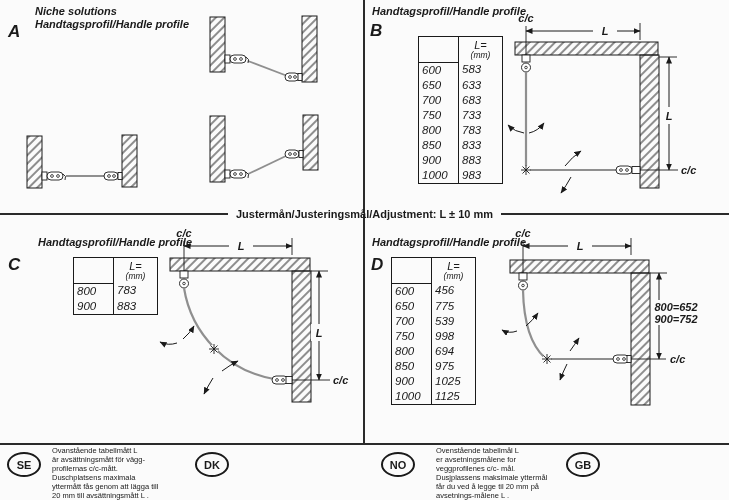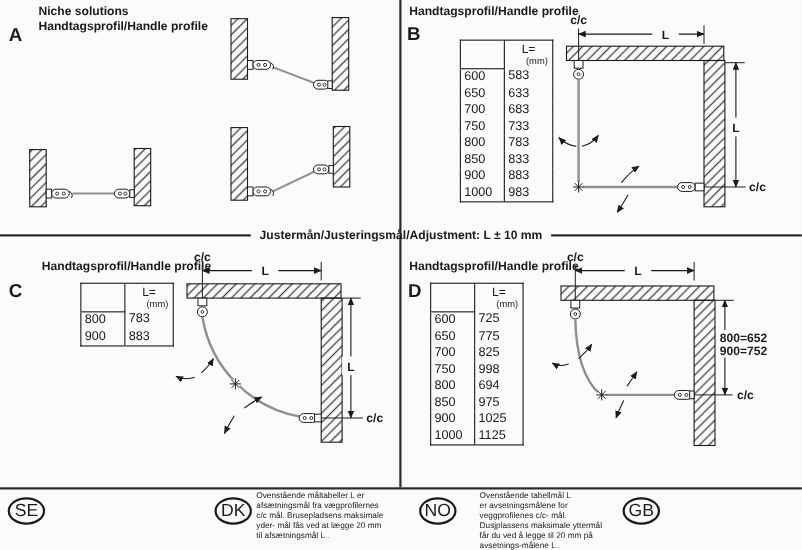--- a/index.html
+++ b/index.html
@@ -2,21 +2,21 @@
 <html><head>
 <meta charset="utf-8">
 <style>
   html,body { margin:0; padding:0; background:#e8e8e8; }
   .page {
     position:relative; width:729px; height:500px; margin:0 auto;
     background:#fbfbfb; color:#1a1a1a; overflow:hidden;
     font-family:"Liberation Sans", sans-serif;
   }
   .abs { position:absolute; left:0; top:0; }
-  .quad { position:absolute; }
+  .quad { position:absolute;font-style:italic; }
   #qa { left:0;   top:0;   width:364px; height:213px; }
   #qb { left:364px;top:0;  width:365px; height:213px; }
   #qc { left:0;   top:214px;width:364px; height:229px; }
   #qd { left:364px;top:214px;width:365px; height:229px; }
 
   .vdiv { position:absolute; left:363px; width:2px; background:#2a2a2a; }
   #vdiv-top    { top:0;    height:213px; }
   #vdiv-bottom { top:214px; height:229px; }
 
   .mid-divider { position:absolute; top:206px; left:0; width:729px; height:15px;
@@ -30,29 +30,29 @@
   .q-title  { position:absolute; font-weight:bold; font-size:11px; line-height:12px; white-space:nowrap; }
 
   .dim-table { position:absolute; border-collapse:collapse; border:1px solid #1a1a1a; background:transparent; }
   .dim-table td { font-size:11.5px; }
   .dim-table td.c1 { border-right:1px solid #1a1a1a; min-width:31px; }
   .dim-table td.c2 { min-width:35px; }
   .dim-table tr.hrow td { text-align:center; padding:3px 4px 2px 4px; }
   .dim-table tr.hrow td.c1 { border-bottom:1px solid #1a1a1a; }
   .dim-table tr.drow td { padding:0 5px 0 3px; height:15px; line-height:15px; }
   .hdr-l  { font-size:11px;  line-height:11px; font-weight:normal; }
-  .hdr-mm { font-size:8.5px; line-height:9px;text-align:right; }
+  .hdr-mm { font-size:8.5px; line-height:9px; }
 
   svg text { font-family:"Liberation Sans", sans-serif; fill:#1a1a1a; }
   .svg-lab { font-size:11px; font-weight:bold; }
 
   .footer { position:absolute; top:0; left:0; width:729px; height:57px; top:445px; }
   .badge { position:absolute; width:30px; height:21px; border:2px solid #1a1a1a; border-radius:50%;
            display:flex; align-items:center; justify-content:center;
-           font-weight:normal; font-size:16px; background:transparent; }
+           font-weight:bold; font-size:11px; background:transparent; }
   .ftext { position:absolute; font-size:7.5px; line-height:8.9px; letter-spacing:0; white-space:nowrap; }
 </style>
 </head>
 <body>
 
 <div class="page">
 
   <div class="quad" id="qa">
     <div class="q-title" style="left:35px;top:5px">Niche solutions</div>
     <div class="q-title" style="left:35px;top:18px">Handtagsprofil/Handle profile</div>
@@ -361,29 +361,29 @@
       <tbody>
           <tr class="hrow">
         <td class="c1"></td>
         <td class="c2">
           <div class="hdr-l">L=</div>
           <div class="hdr-mm">(mm)</div>
         </td>
       </tr>
       <tr class="drow">
             <td class="c1">600</td>
-            <td class="c2">725</td>
+            <td class="c2">456</td>
           </tr>
       <tr class="drow">
             <td class="c1">650</td>
             <td class="c2">775</td>
           </tr>
       <tr class="drow">
             <td class="c1">700</td>
-            <td class="c2">825</td>
+            <td class="c2">539</td>
           </tr>
       <tr class="drow">
             <td class="c1">750</td>
             <td class="c2">998</td>
           </tr>
       <tr class="drow">
             <td class="c1">800</td>
             <td class="c2">694</td>
           </tr>
       <tr class="drow">
@@ -406,28 +406,29 @@
   <div class="vdiv" id="vdiv-bottom"></div>
   <div class="mid-divider">
     <div class="line"></div>
     <div class="label">Justermån/Justeringsmål/Adjustment: L ± 10 mm</div>
     <div class="line"></div>
   </div>
   <div class="hline-footer"></div>
 
   <div class="footer">
     <div class="badge" style="left:7px;top:7px">SE</div>
+    <div class="ftext" style="left:52px;top:2px">
+      <div>Ovanstående tabellmått L</div>
+      <div>är avsättningsmått för vägg-</div>
+      <div>profilernas c/c-mått.</div>
+      <div>Duschplatsens maximala</div>
+      <div>yttermått fås genom att lägga till</div>
+      <div>20 mm till avsättningsmått L .</div>
+    </div>
     <div class="badge" style="left:195px;top:7px">DK</div>
-    <div class="ftext" style="left:233px;top:2px">
-      <div>Ovenstående måltabeller L er</div>
-      <div>afsætningsmål fra vægprofilernes</div>
-      <div>c/c mål. Brusepladsens maksimale</div>
-      <div>yder- mål fås ved at lægge 20 mm</div>
-      <div>til afsætningsmål L .</div>
-    </div>
     <div class="badge" style="left:381px;top:7px">NO</div>
     <div class="ftext" style="left:436px;top:2px">
       <div>Ovenstående tabellmål L</div>
       <div>er avsetningsmålene for</div>
       <div>veggprofilenes c/c- mål.</div>
       <div>Dusjplassens maksimale yttermål</div>
       <div>får du ved å legge til 20 mm på</div>
       <div>avsetnings-målene L .</div>
     </div>
     <div class="badge" style="left:566px;top:7px">GB</div>

